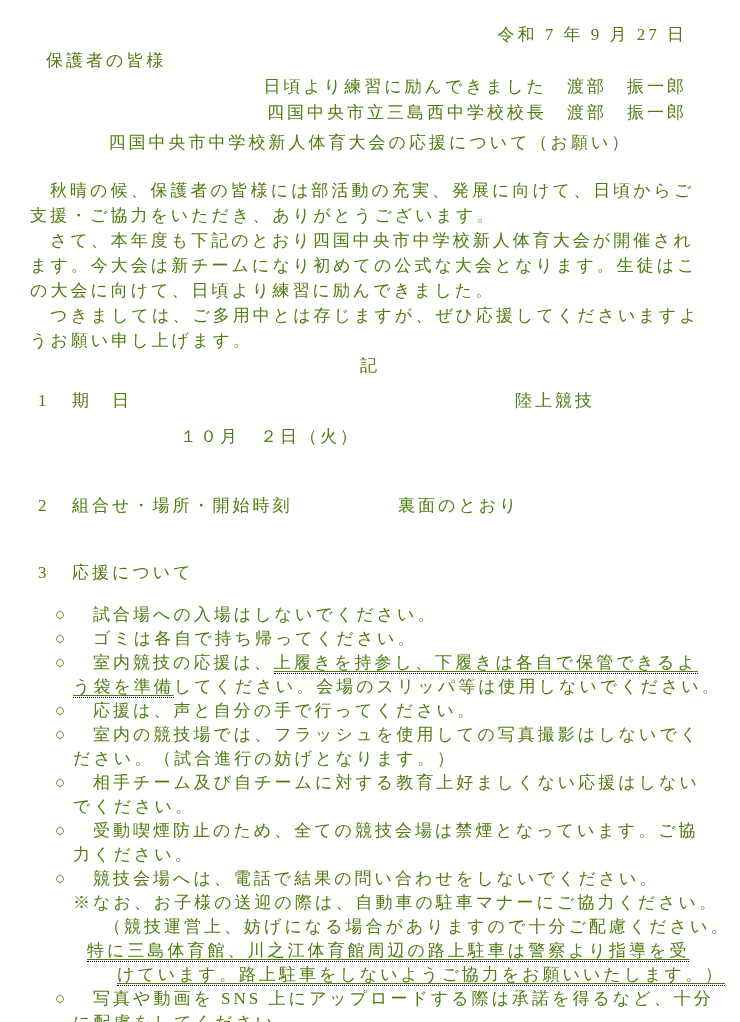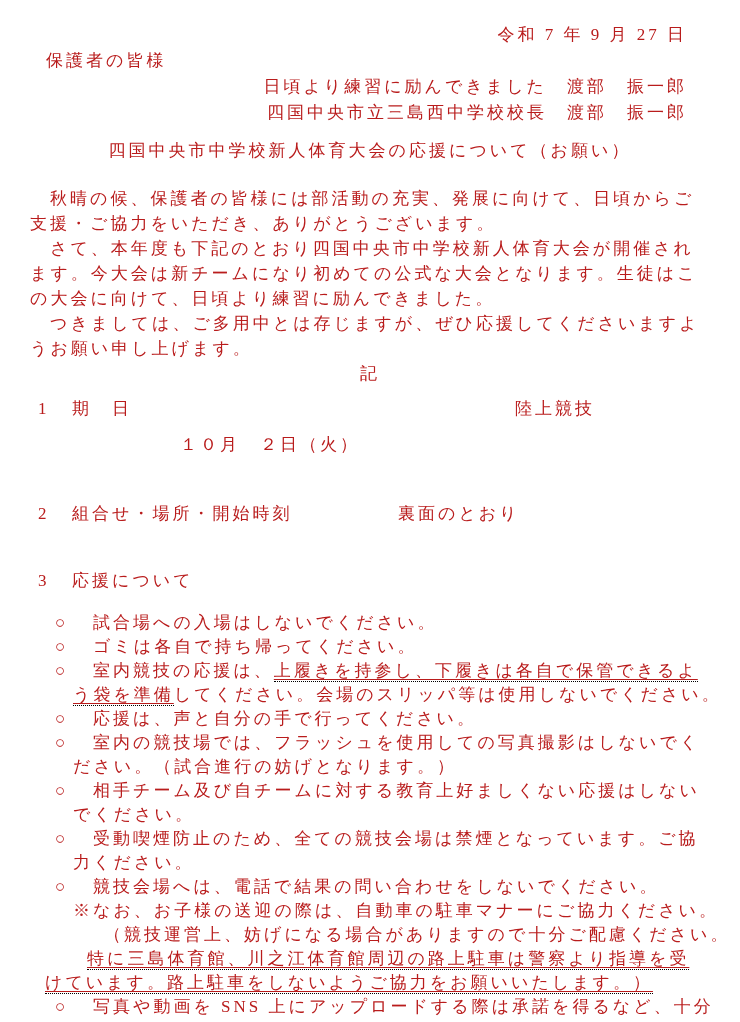--- a/index.html
+++ b/index.html
@@ -1,48 +1,48 @@
 <!DOCTYPE html>
 <html><head>
 <meta charset="utf-8">
 <style>
   html,body{margin:0;padding:0;background:#ffffff;}
   .page{
     position:relative;
     width:740px;height:1022px;
-    background:#ffffff;color:#b91c1c;
+    background:#ffffff;color:#4d7c0f;
     font-family:"Liberation Serif","DejaVu Serif",serif;
     font-size:17px;letter-spacing:3px;
     padding-top:22px;box-sizing:border-box;overflow:hidden;
   }
   .ln{line-height:26px;white-space:nowrap;}
   .right{text-align:right;padding-right:53px;}
   .recipient{padding-left:46px;}
-  .title{text-align:center;margin-top:12px;}
+  .title{text-align:center;margin-top:4px;}
   .body-block{margin-top:22px;}
   .body-block .ln{line-height:25px;padding-left:30px;}
   .ki{text-align:center;line-height:25px;}
   .sec .ln{line-height:25px;}
   .sec1{margin-top:10px;}
   .sec2{margin-top:44px;}
   .sec3{margin-top:42px;}
   .row{display:flex;}
   .c-no{margin-left:38px;width:34px;}
   .c-label{width:108px;}
   .c-date{width:335px;margin-top:36px;}
   .c-label2{width:326px;}
   .list{margin-top:18px;}
   .list .ln{line-height:24px;}
   .bf{padding-left:93px;position:relative;}
   .bf .bullet{position:absolute;left:55px;top:0;}
   .bc{padding-left:73px;}
   .n1{padding-left:73px;}
   .n2{padding-left:104px;}
   .n3{padding-left:87px;}
-  .n4{padding-left:45px;}
+  .n4{padding-left:117px;}
   .u{
     text-decoration:underline;
     text-underline-offset:3px;
     border-bottom:1px dotted #000000;
     padding-bottom:1px;
   }
 </style>
 </head>
 <body>
 

